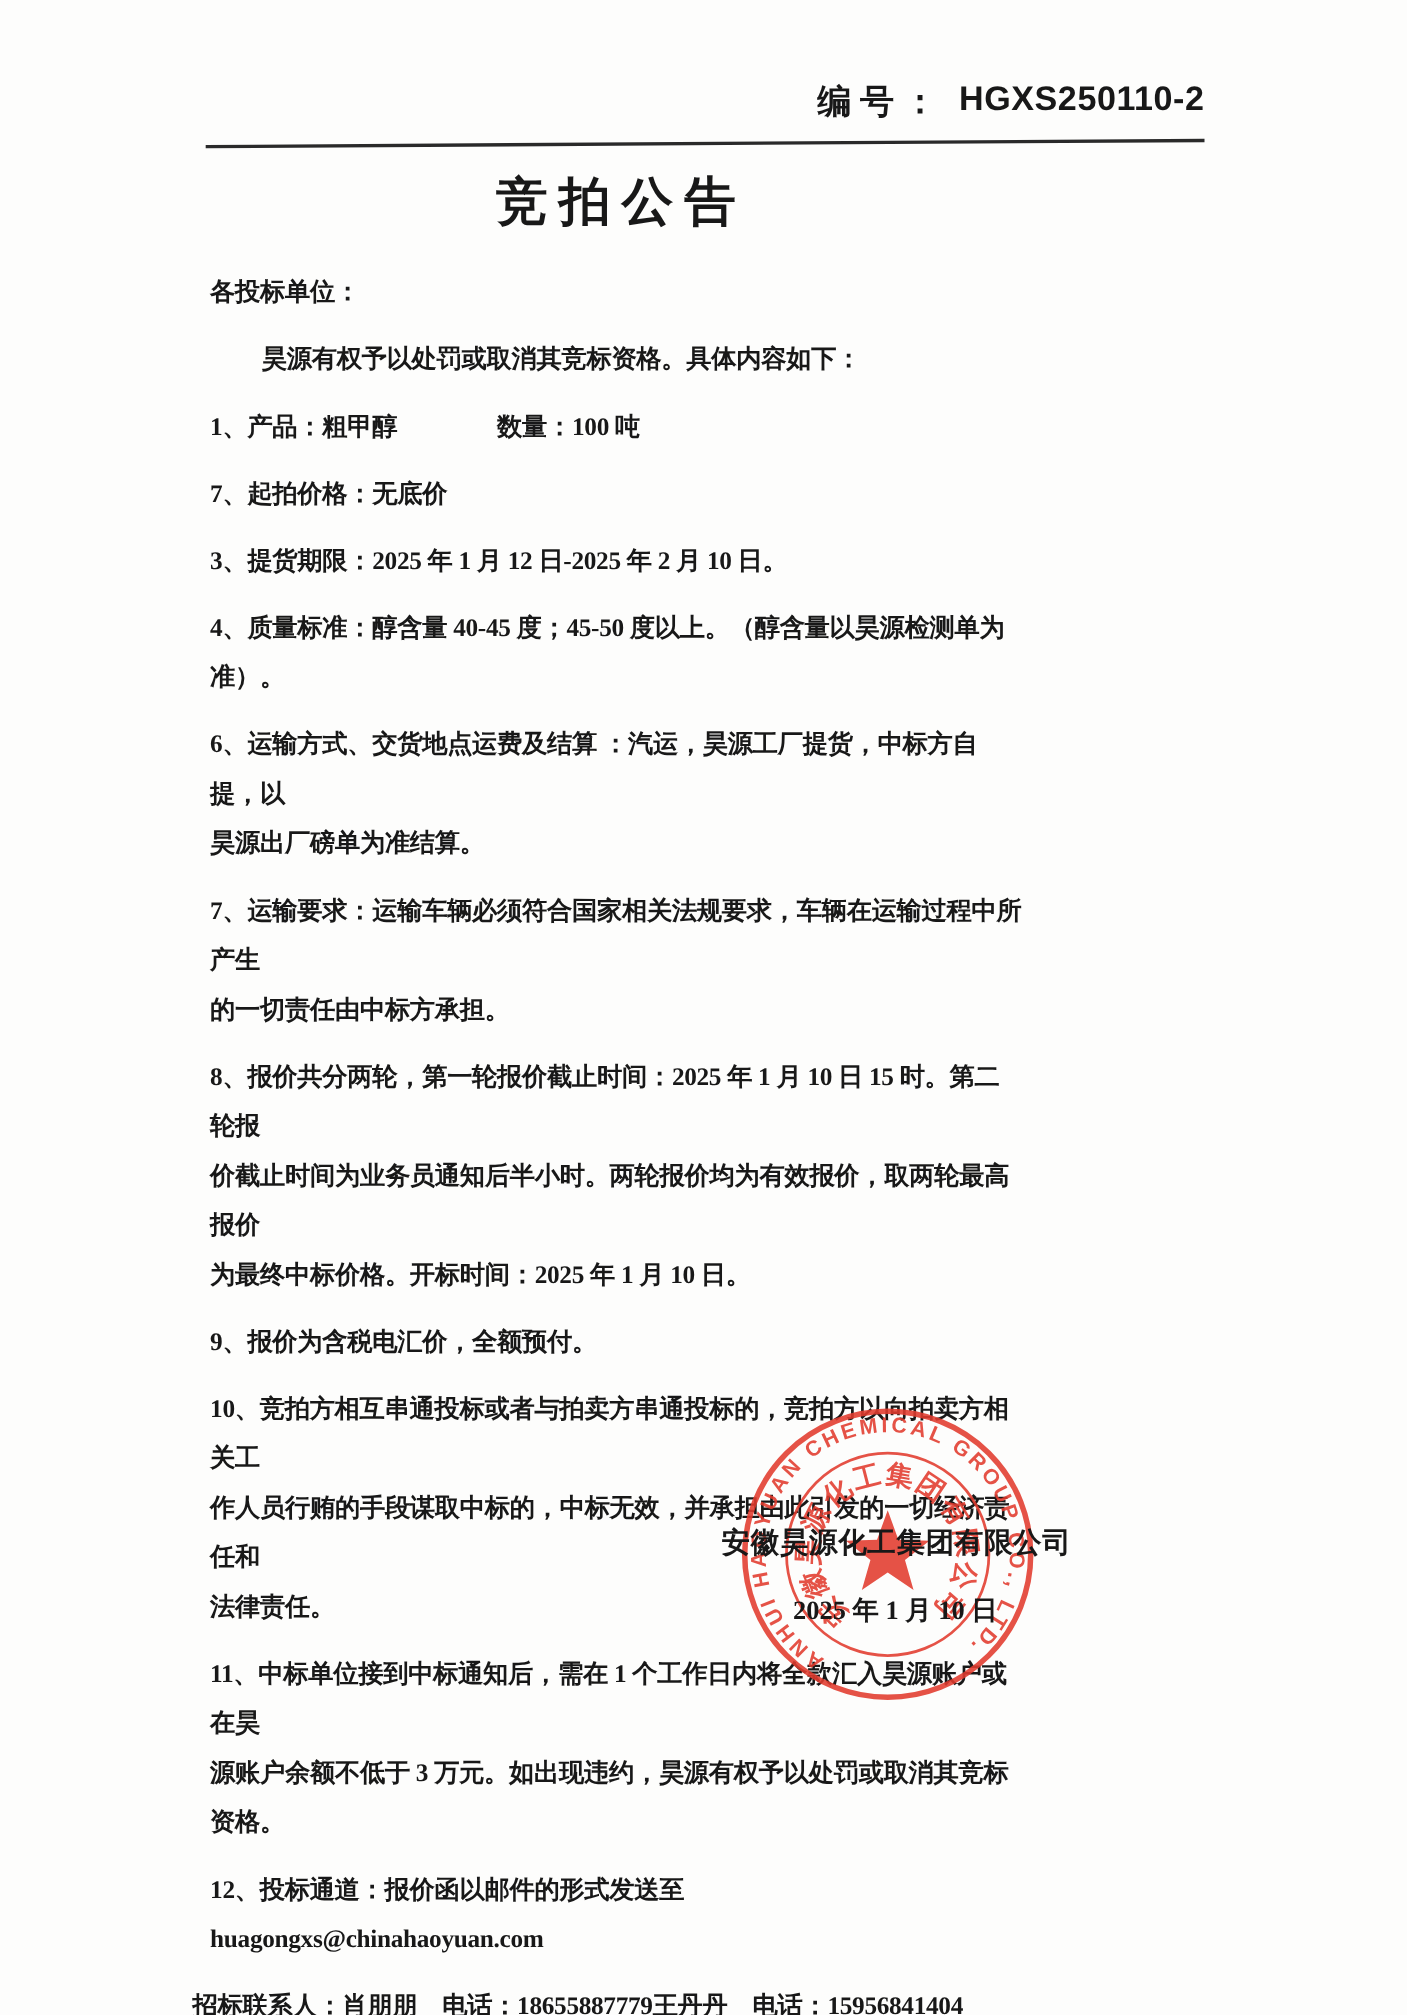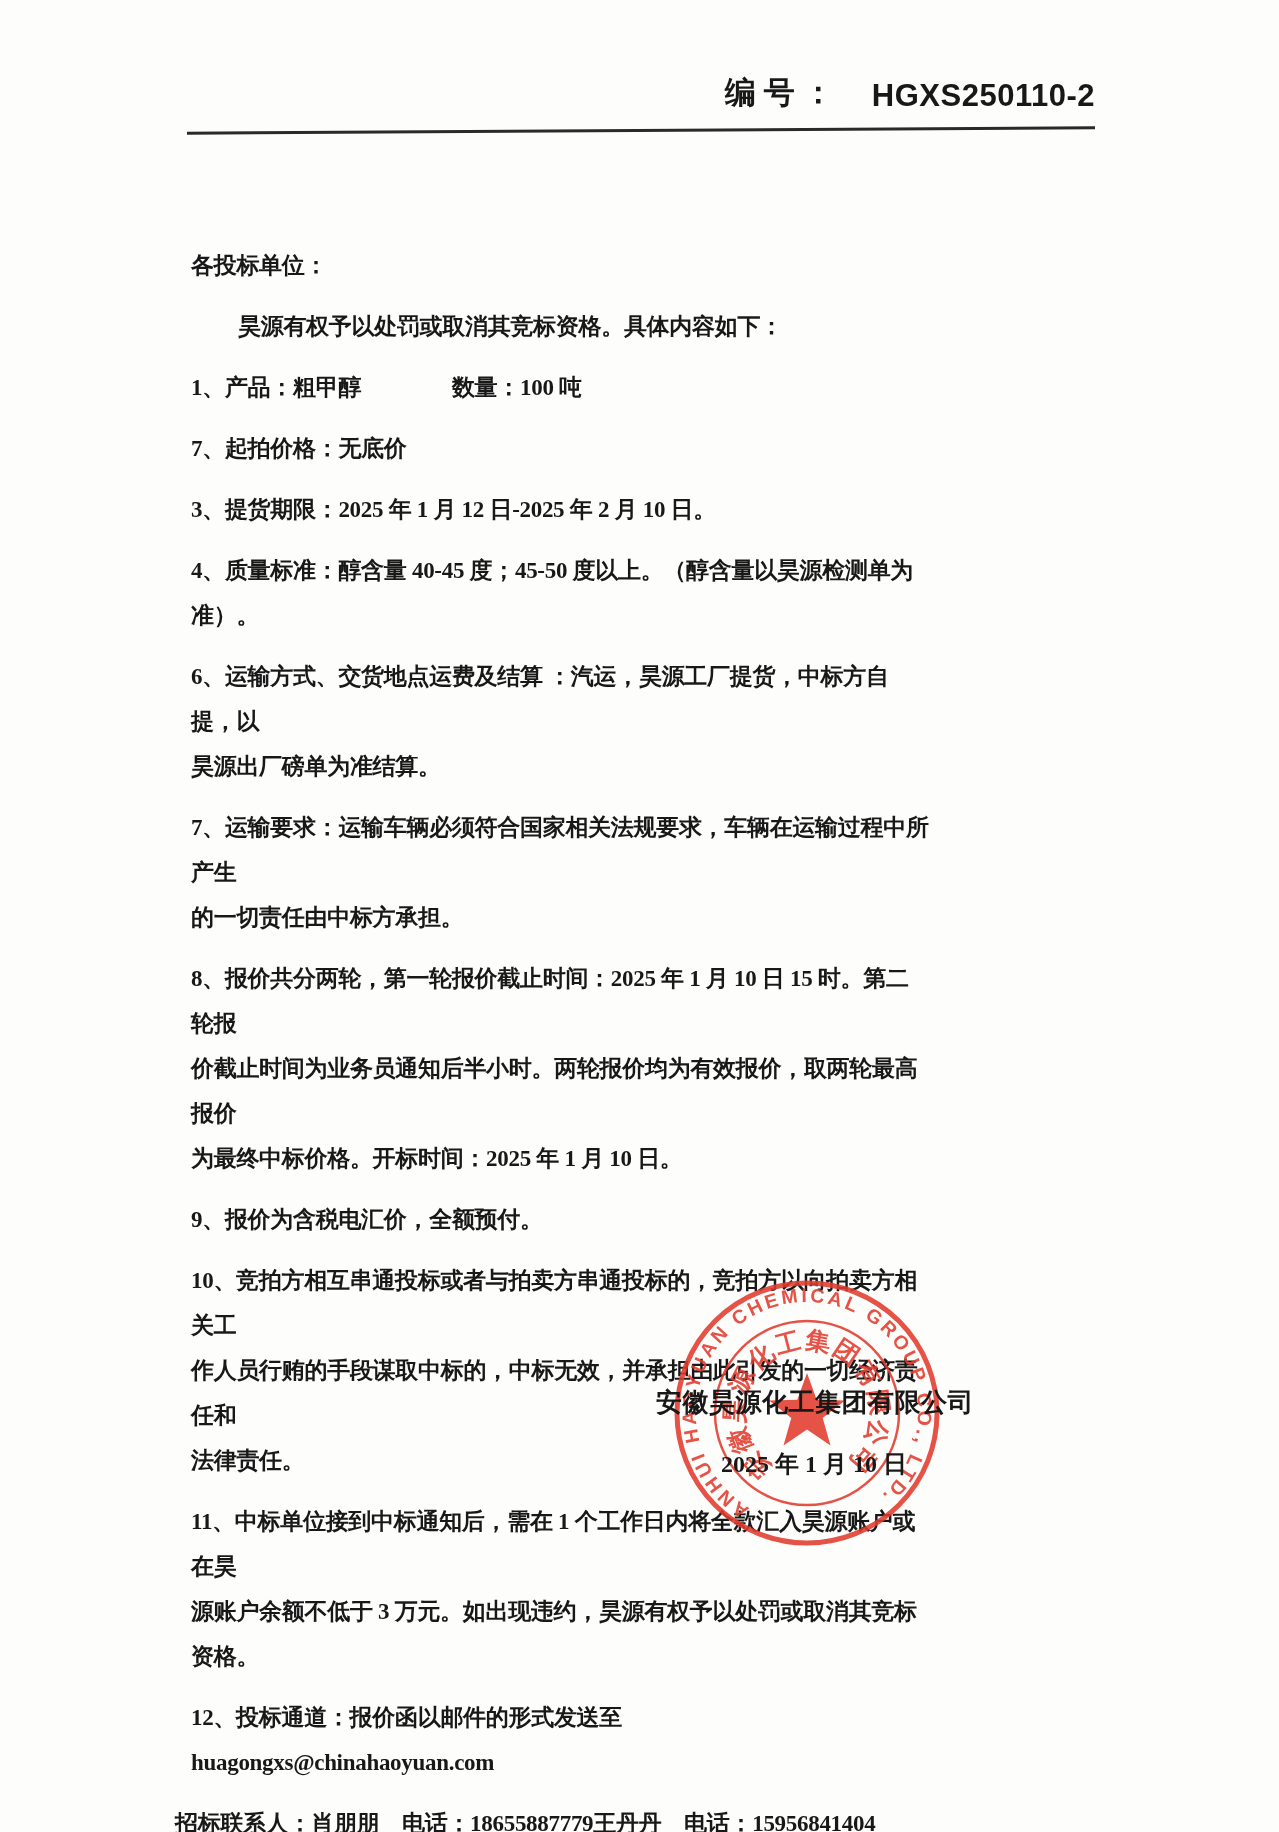--- a/index.html
+++ b/index.html
@@ -14,22 +14,22 @@
     background:#fdfdfc;
     color:#181818;
     overflow:hidden;
   }
   
   .ref{
     position:absolute;
     top:72px;
     right:184px;
     display:flex;
-    align-items:flex-end;
-    gap:30px;
+    align-items:flex-start;
+    gap:12px;
     font-weight:700;
     font-size:31px;
   }
   .ref .ref-label{
     font-family:"Liberation Serif","DejaVu Serif",serif;
     letter-spacing:8px;
   }
   .ref .ref-value{
     font-family:"Liberation Sans","DejaVu Sans",sans-serif;
     letter-spacing:0.5px;
@@ -117,20 +117,21 @@
 <body>
 
 <div class="page">
 
   <div class="ref">
     <span class="ref-label">编号：</span>
     <span class="ref-value">HGXS250110-2</span>
   </div>
   <div class="ref-rule"></div>
 
+  <div class="doc-title">竞拍公告</div>
 
   <div class="content">
     <p>各投标单位：</p>
     <p class="intro">昊源有权予以处罚或取消其竞标资格。具体内容如下：</p>
     <p>1、产品：粗甲醇　　　　数量：100 吨</p>
     <p>7、起拍价格：无底价</p>
     <p>3、提货期限：2025 年 1 月 12 日-2025 年 2 月 10 日。</p>
     <p>4、质量标准：醇含量 40-45 度；45-50 度以上。（醇含量以昊源检测单为准）。</p>
     <p>6、运输方式、交货地点运费及结算 ：汽运，昊源工厂提货，中标方自提，以
 昊源出厂磅单为准结算。</p>

